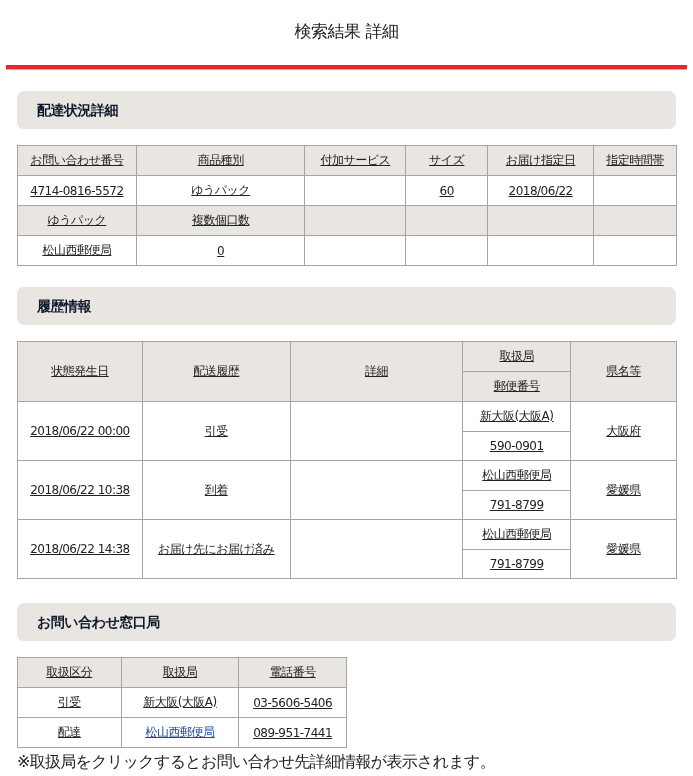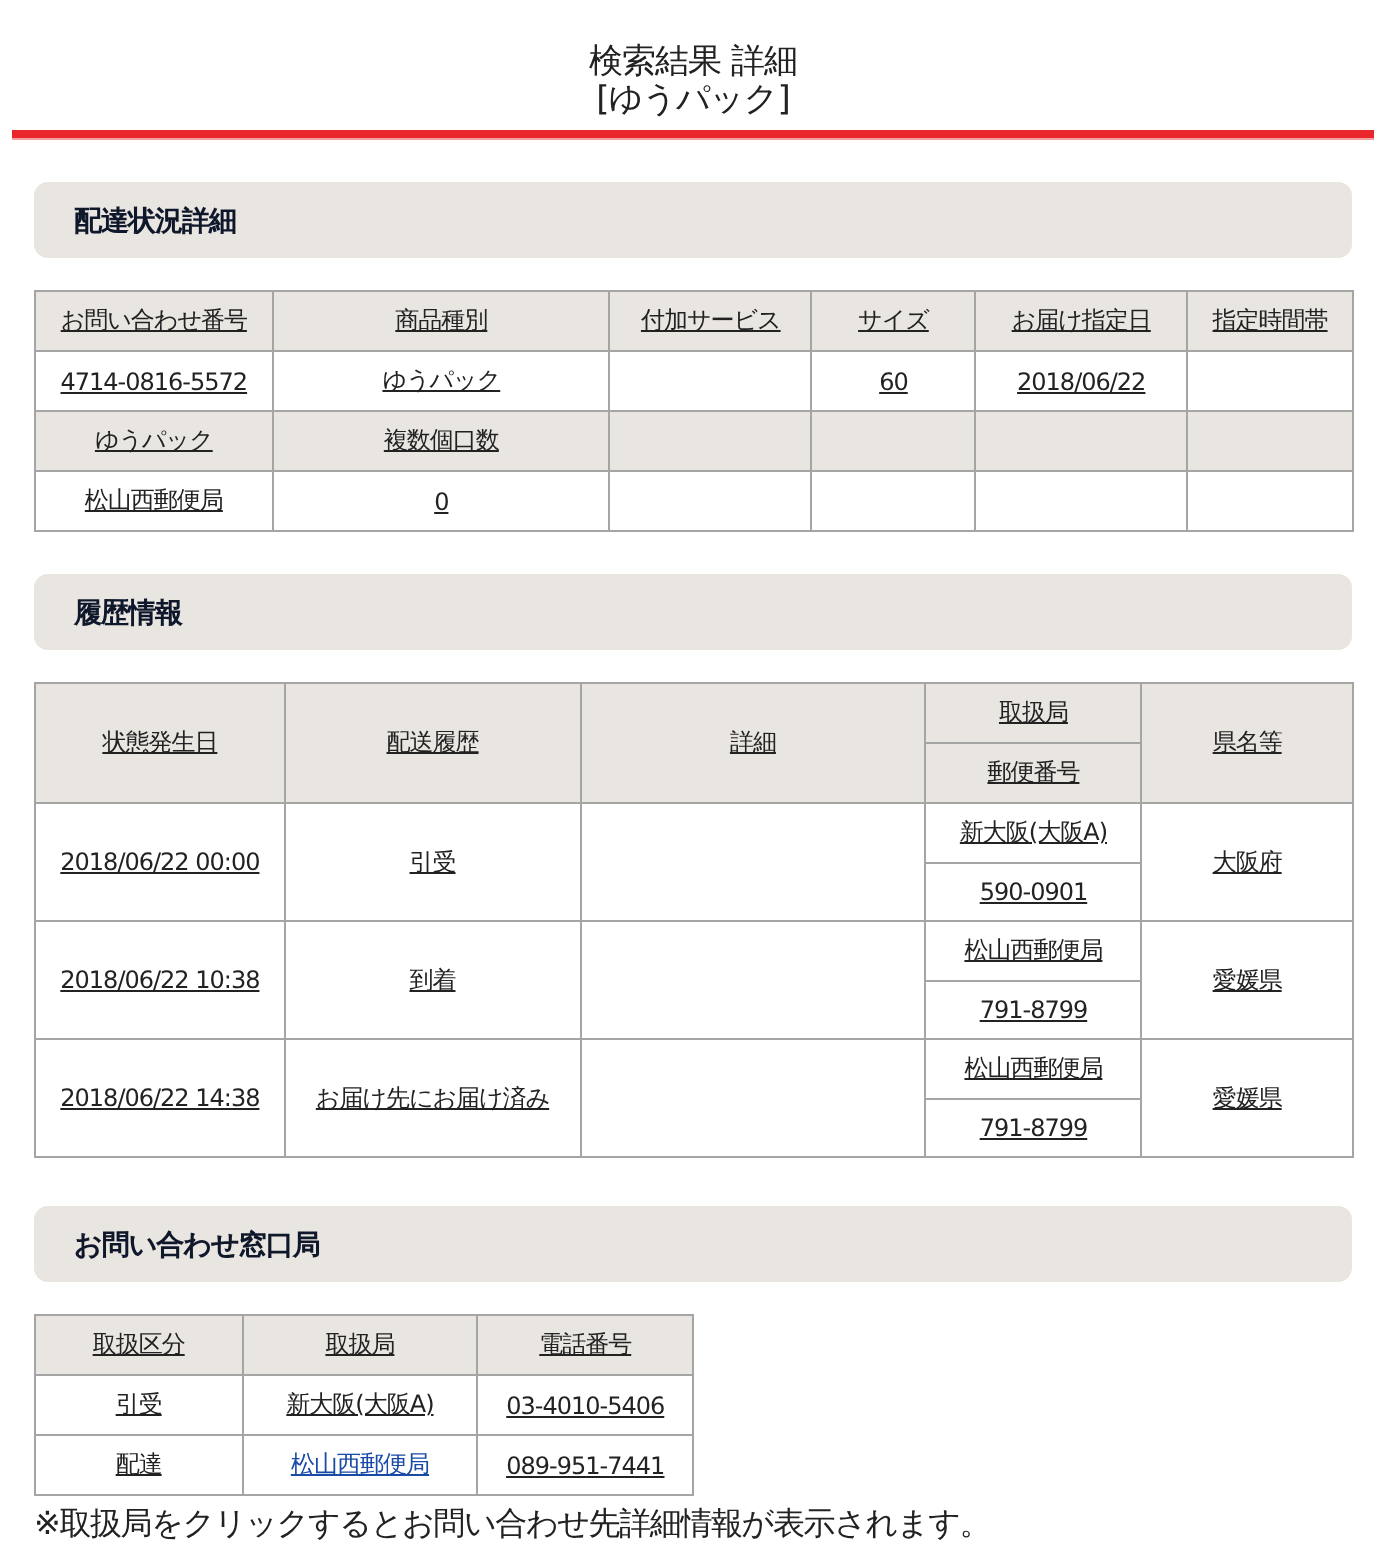--- a/index.html
+++ b/index.html
@@ -14,21 +14,20 @@
   td.g { background:#e9e5e1; }
   a.link { color:#1a4aa8; text-decoration:underline; }
   a.plain { color:#222; text-decoration:underline; }
   .note { position:absolute; left:17px; top:752px; font-size:16px; color:#222; letter-spacing:-0.7px; }
 </style>
 </head>
 <body>
 
 <div class="title">
   <div>検索結果 詳細</div>
-  <div>[ゆうパック]</div>
 </div>
 <div class="redline"></div>
 
 <div class="sec" style="top:91px;">
   <span>配達状況詳細</span>
 </div>
 
 <table style="left:17px; top:145px; width:660px;">
   <colgroup>
       <col style="width:119px">
@@ -142,21 +141,21 @@
     </colgroup>
   <tbody>
       <tr style="height:29px">
     <th>取扱区分</th>
     <th>取扱局</th>
     <th>電話番号</th>
   </tr>
   <tr style="height:29px">
     <td>引受</td>
     <td>新大阪(大阪A)</td>
-    <td>03-4010-5406</td>
+    <td>03-5606-5406</td>
   </tr>
   <tr style="height:29px">
     <td>配達</td>
     <td><a class="link" href="#">松山西郵便局</a></td>
     <td><a class="plain" href="#">089-951-7441</a></td>
   </tr>
 </tbody>
   </table>
 
 <div class="note">※取扱局をクリックするとお問い合わせ先詳細情報が表示されます。</div>

